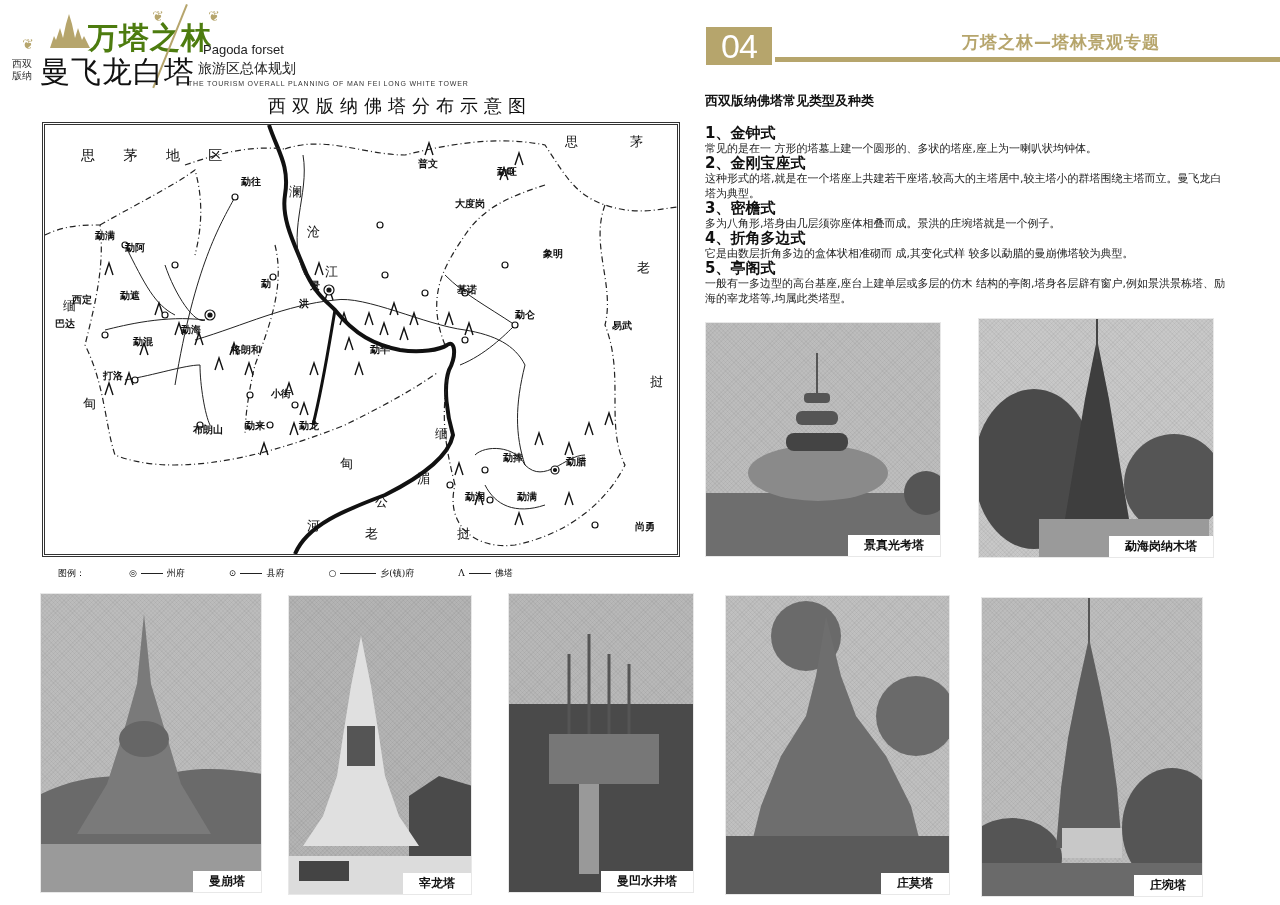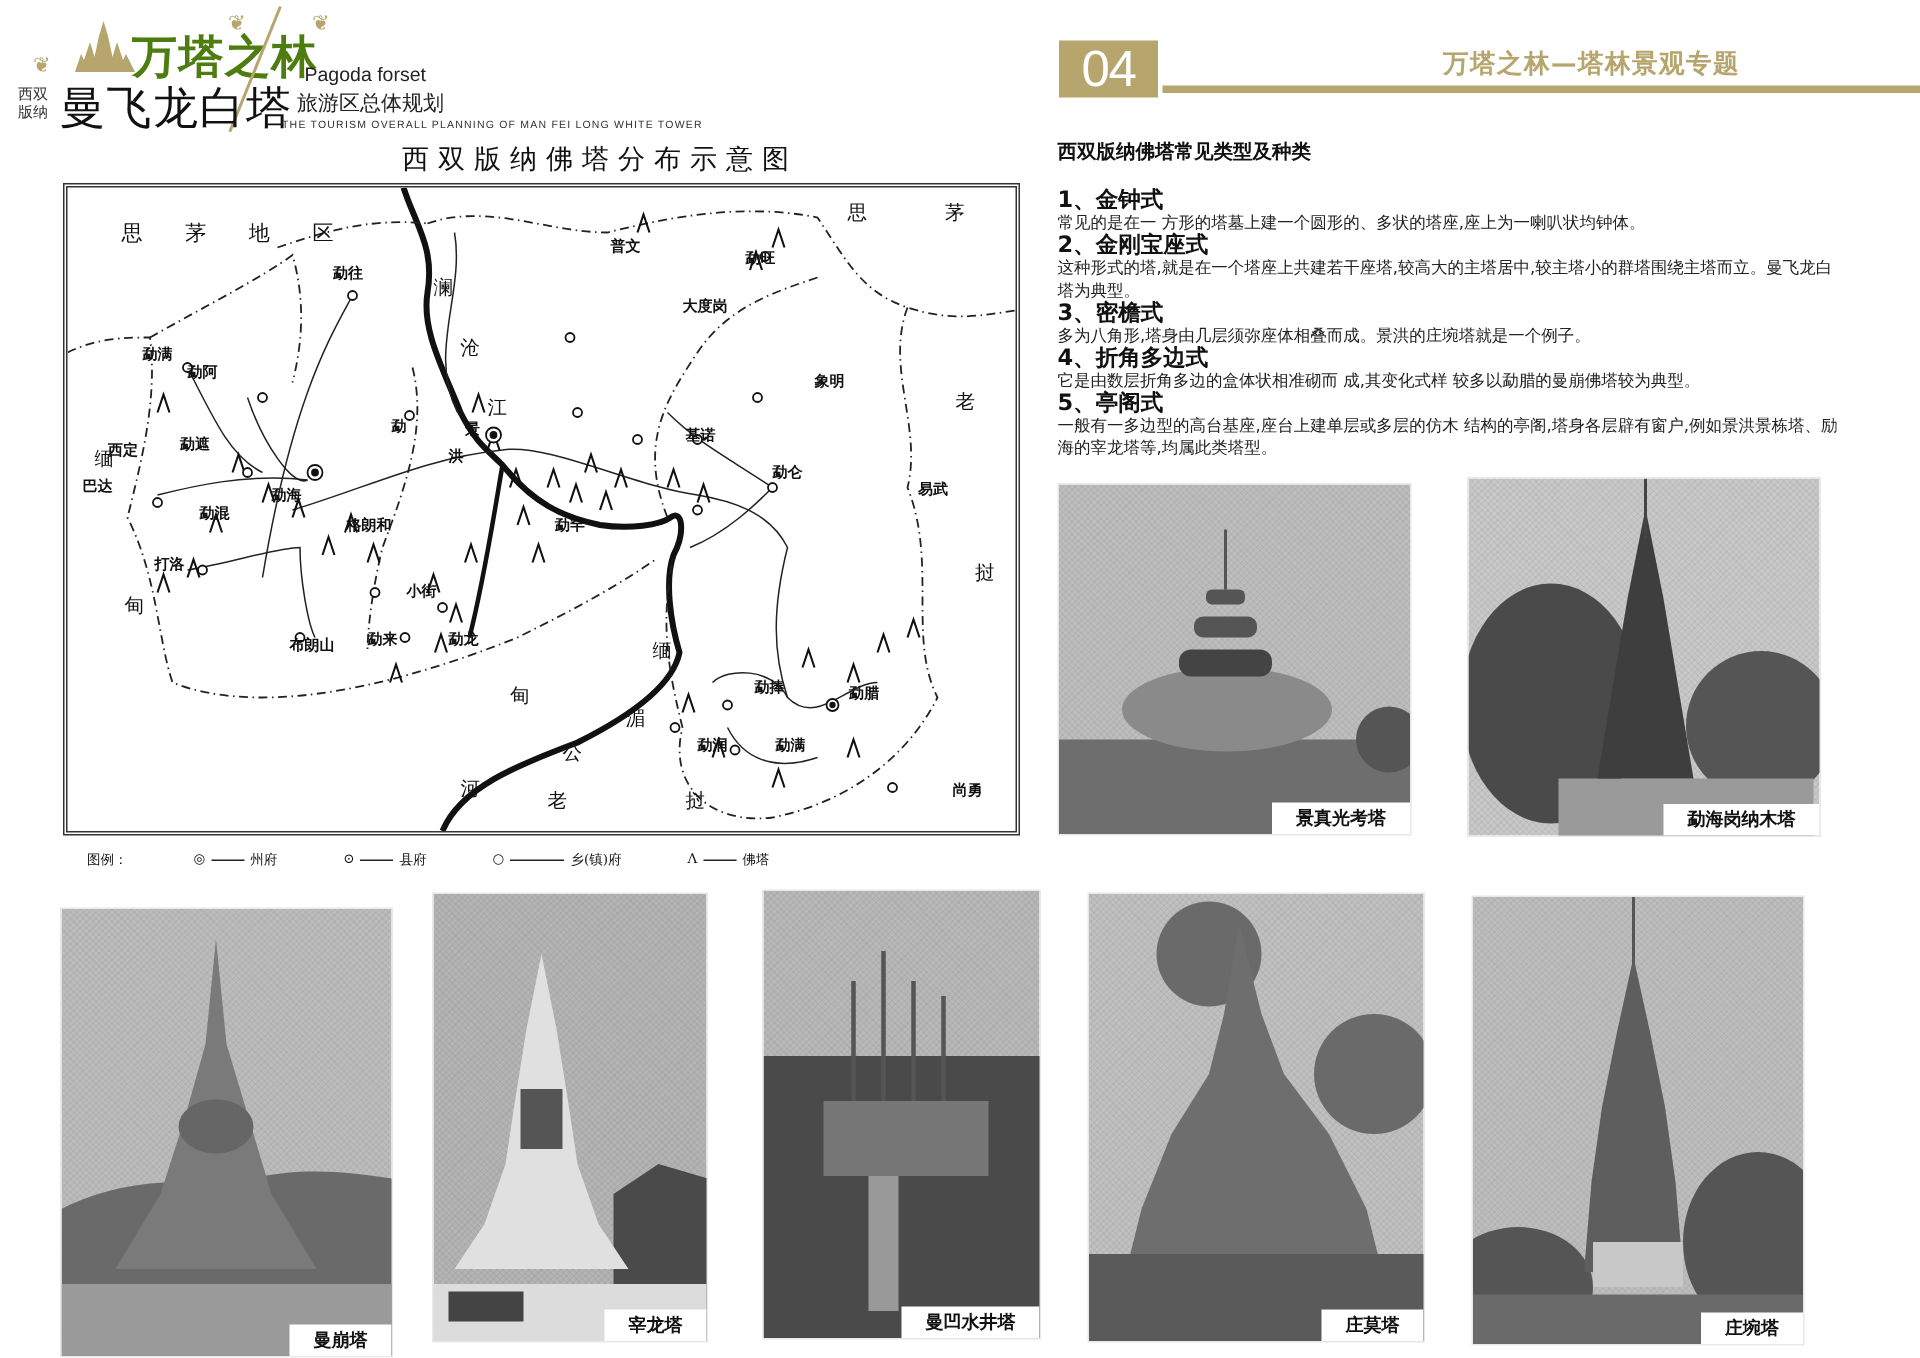--- a/index.html
+++ b/index.html
@@ -191,39 +191,39 @@
   <span class="map-label mid" style="left:320px;top:400px;">老</span>
   <span class="map-label mid" style="left:412px;top:400px;">挝</span>
 
   <span class="map-label mid" style="left:244px;top:58px;">澜</span>
   <span class="map-label mid" style="left:262px;top:98px;">沧</span>
   <span class="map-label mid" style="left:280px;top:138px;">江</span>
   <span class="map-label mid" style="left:372px;top:345px;">湄</span>
   <span class="map-label mid" style="left:330px;top:368px;">公</span>
   <span class="map-label mid" style="left:262px;top:392px;">河</span>
 
-  <span class="map-label" style="left:177px;top:50px;">勐往</span>
+  <span class="map-label" style="left:196px;top:50px;">勐往</span>
   <span class="map-label" style="left:50px;top:104px;">勐满</span>
   <span class="map-label" style="left:80px;top:116px;">勐阿</span>
   <span class="map-label" style="left:27px;top:168px;">西定</span>
   <span class="map-label" style="left:75px;top:164px;">勐遮</span>
   <span class="map-label" style="left:10px;top:192px;">巴达</span>
   <span class="map-label" style="left:136px;top:198px;">勐海</span>
   <span class="map-label" style="left:88px;top:210px;">勐混</span>
   <span class="map-label" style="left:58px;top:244px;">打洛</span>
   <span class="map-label" style="left:186px;top:218px;">格朗和</span>
   <span class="map-label" style="left:148px;top:298px;">布朗山</span>
   <span class="map-label" style="left:226px;top:262px;">小街</span>
   <span class="map-label" style="left:200px;top:294px;">勐来</span>
   <span class="map-label" style="left:254px;top:294px;">勐龙</span>
   <span class="map-label" style="left:216px;top:152px;">勐</span>
   <span class="map-label" style="left:265px;top:154px;">景</span>
   <span class="map-label" style="left:254px;top:172px;">洪</span>
   <span class="map-label" style="left:325px;top:218px;">勐罕</span>
-  <span class="map-label" style="left:362px;top:32px;">普文</span>
+  <span class="map-label" style="left:373px;top:32px;">普文</span>
   <span class="map-label" style="left:452px;top:40px;">勐旺</span>
   <span class="map-label" style="left:410px;top:72px;">大度岗</span>
   <span class="map-label" style="left:498px;top:122px;">象明</span>
   <span class="map-label" style="left:412px;top:158px;">基诺</span>
   <span class="map-label" style="left:470px;top:183px;">勐仑</span>
   <span class="map-label" style="left:567px;top:194px;">易武</span>
   <span class="map-label" style="left:458px;top:326px;">勐捧</span>
   <span class="map-label" style="left:521px;top:330px;">勐腊</span>
   <span class="map-label" style="left:420px;top:365px;">勐润</span>
   <span class="map-label" style="left:472px;top:365px;">勐满</span>
@@ -299,21 +299,21 @@
       <ellipse cx="55" cy="150" rx="60" ry="80" fill="#4a4a4a"></ellipse>
       <ellipse cx="195" cy="165" rx="50" ry="50" fill="#555"></ellipse>
       <rect x="60" y="200" width="170" height="40" fill="#9a9a9a"></rect>
       <polygon points="118,20 130,80 140,140 150,200 86,200 96,140 106,80" fill="#3e3e3e"></polygon>
       <line x1="118" y1="0" x2="118" y2="40" stroke="#444" stroke-width="2"></line>
     </svg>
   </div>
   <span class="caption">勐海岗纳木塔</span>
 </div>
 
-<div class="photo" style="left:40px;top:593px;width:222px;height:300px;margin-top:12px;">
+<div class="photo" style="left:40px;top:593px;width:222px;height:300px;">
   <div class="img grain" style="background-color:#bcbcbc;">
     <svg width="222" height="300" viewBox="0 0 222 300">
       <path d="M0 200 C40 180, 80 180, 110 185 C150 170, 190 175, 222 180 L222 300 L0 300 Z" fill="#6a6a6a"></path>
       <polygon points="103,20 110,90 125,140 140,190 170,240 36,240 66,190 82,140 96,90" fill="#7a7a7a"></polygon>
       <ellipse cx="103" cy="145" rx="25" ry="18" fill="#666"></ellipse>
       <rect x="0" y="250" width="222" height="50" fill="#9a9a9a"></rect>
     </svg>
   </div>
   <span class="caption">曼崩塔</span>
 </div>

